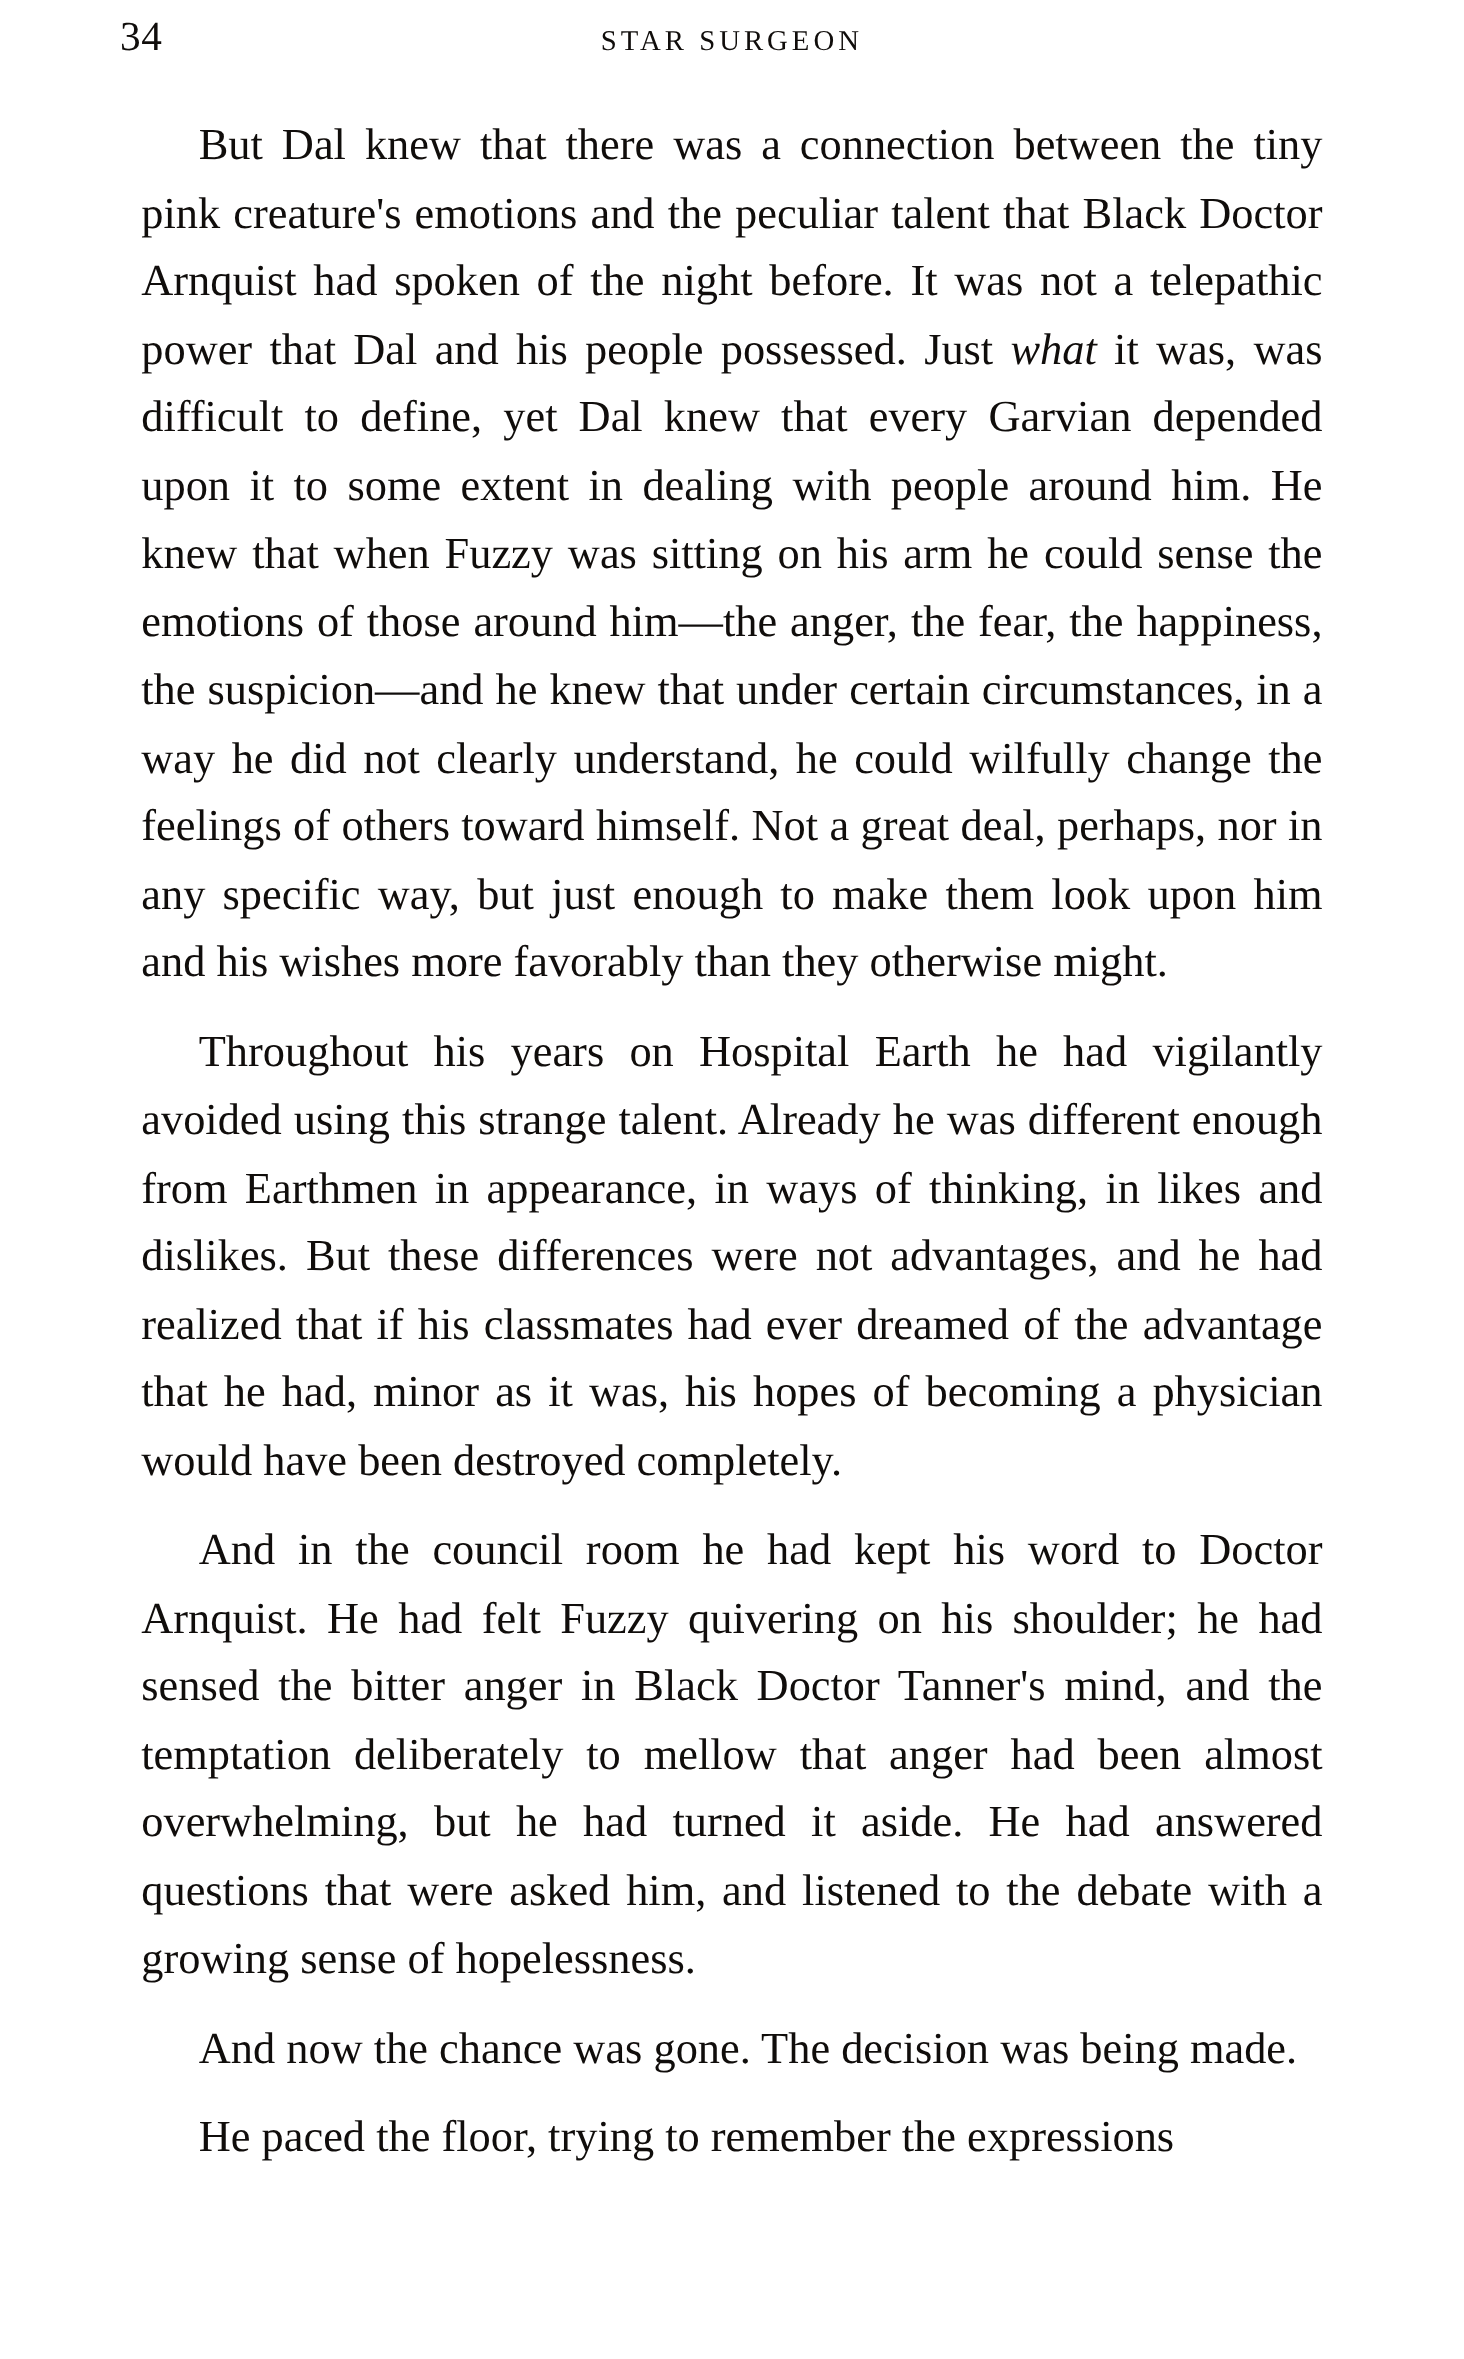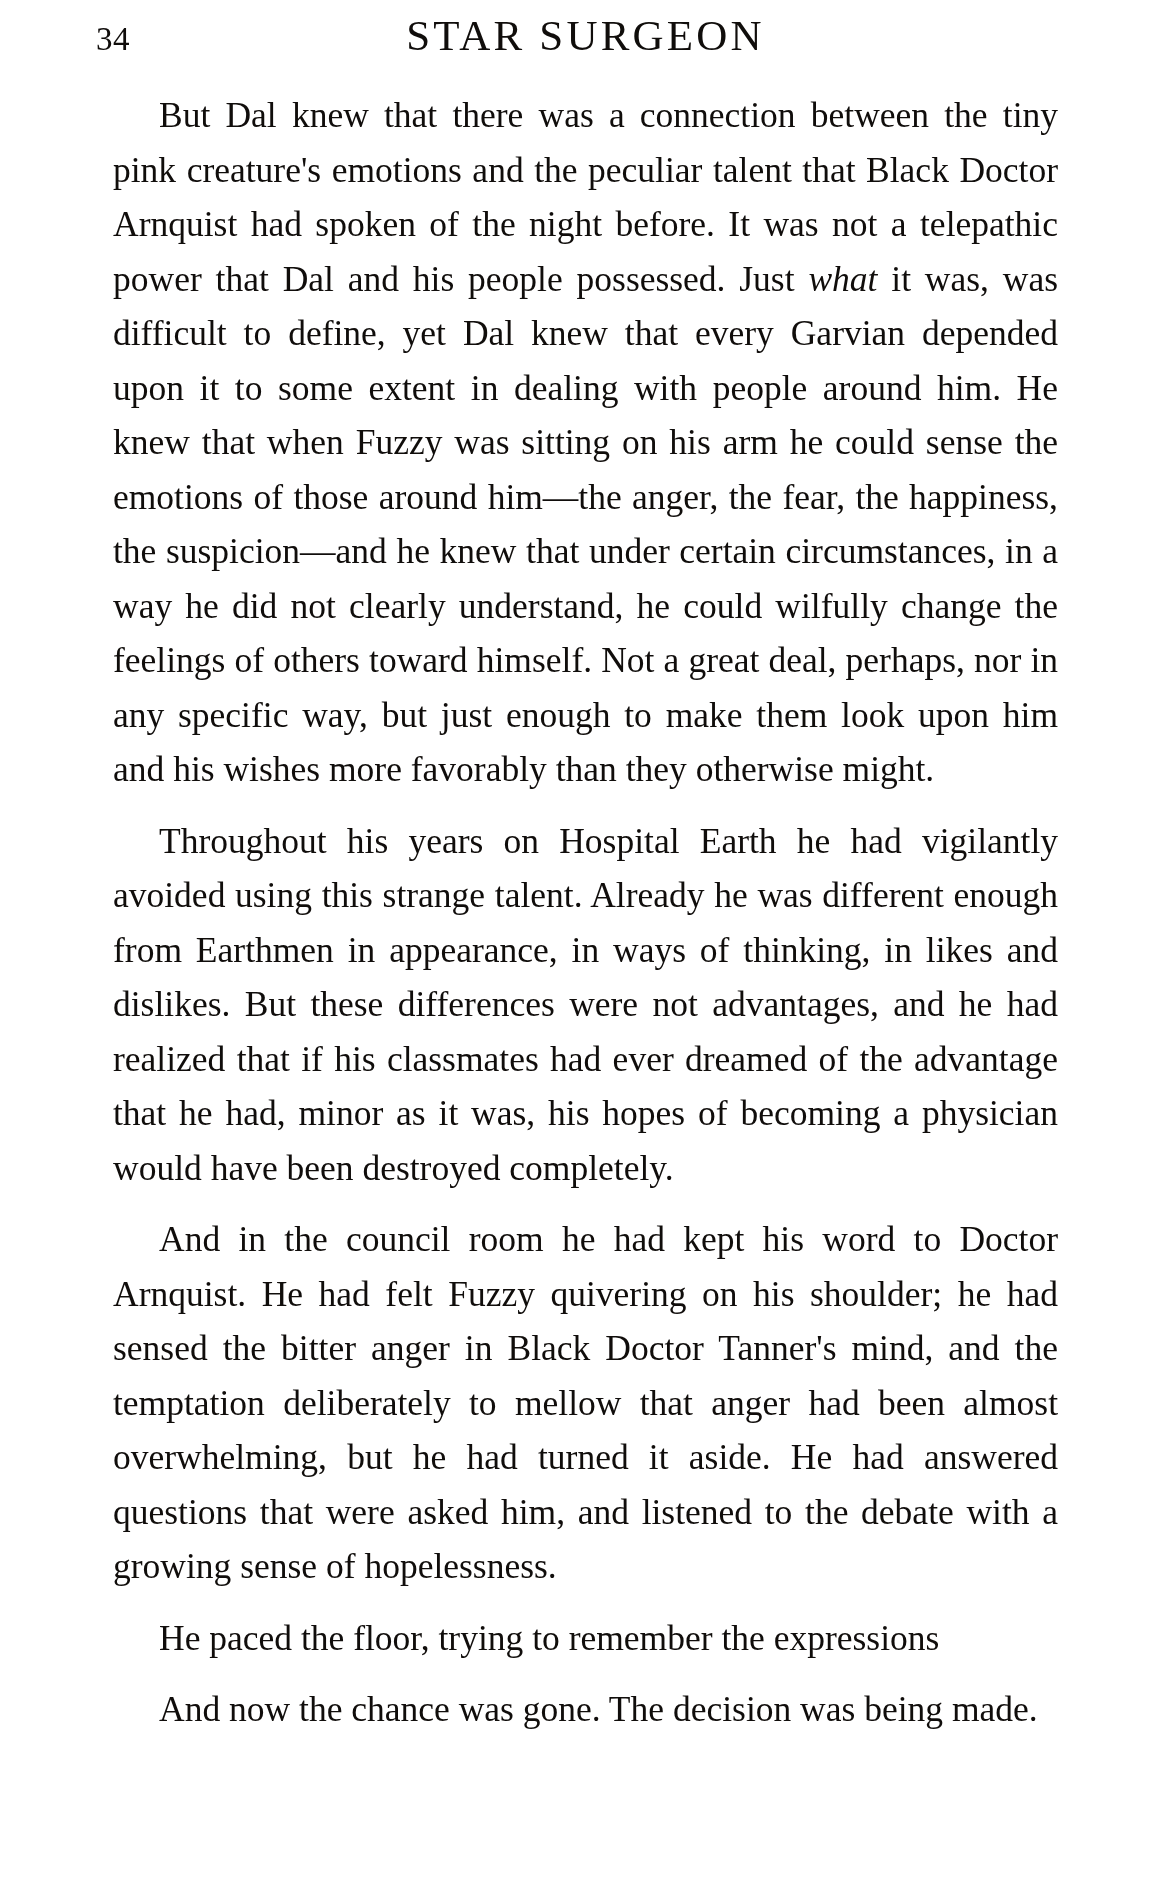--- a/index.html
+++ b/index.html
@@ -29,21 +29,21 @@
   .folio {
     font-size: 33px;
     letter-spacing: 0.5px;
     line-height: 1;
     width: 120px;
     flex: 0 0 auto;
   }
   .head-title {
     flex: 1 1 auto;
     text-align: center;
-    font-size: 43px;
+    font-size: 23px;
     letter-spacing: 3.2px;
     line-height: 1;
     padding-right: 120px;
     white-space: nowrap;
   }
   .body-text {
     font-size: 35.5px;
     line-height: 54.5px;
     text-align: justify;
     text-justify: inter-word;
@@ -65,17 +65,17 @@
 
   <div class="running-head">
     <div class="folio">34</div>
     <div class="head-title">STAR SURGEON</div>
   </div>
 
   <div class="body-text" id="body-text">
       <p id="para-1">But Dal knew that there was a connection between the tiny pink creature's emotions and the peculiar talent that Black Doctor Arnquist had spoken of the night before. It was not a telepathic power that Dal and his people possessed. Just <em>what</em> it was, was difficult to define, yet Dal knew that every Garvian depended upon it to some extent in dealing with people around him. He knew that when Fuzzy was sitting on his arm he could sense the emotions of those around him—the anger, the fear, the happiness, the suspicion—and he knew that under certain circumstances, in a way he did not clearly understand, he could wilfully change the feelings of others toward himself. Not a great deal, perhaps, nor in any specific way, but just enough to make them look upon him and his wishes more favorably than they otherwise might.</p>
       <p id="para-2">Throughout his years on Hospital Earth he had vigilantly avoided using this strange talent. Already he was different enough from Earthmen in appearance, in ways of thinking, in likes and dislikes. But these differences were not advantages, and he had realized that if his classmates had ever dreamed of the advantage that he had, minor as it was, his hopes of becoming a physician would have been destroyed completely.</p>
       <p id="para-3">And in the council room he had kept his word to Doctor Arnquist. He had felt Fuzzy quivering on his shoulder; he had sensed the bitter anger in Black Doctor Tanner's mind, and the temptation deliberately to mellow that anger had been almost overwhelming, but he had turned it aside. He had answered questions that were asked him, and listened to the debate with a growing sense of hopelessness.</p>
+      <p id="para-4">And now the chance was gone. The decision was being made.</p>
       <p id="para-5">He paced the floor, trying to remember the expressions</p>
-      <p id="para-4">And now the chance was gone. The decision was being made.</p>
     </div>
 
 </div>
 
 </body></html>

